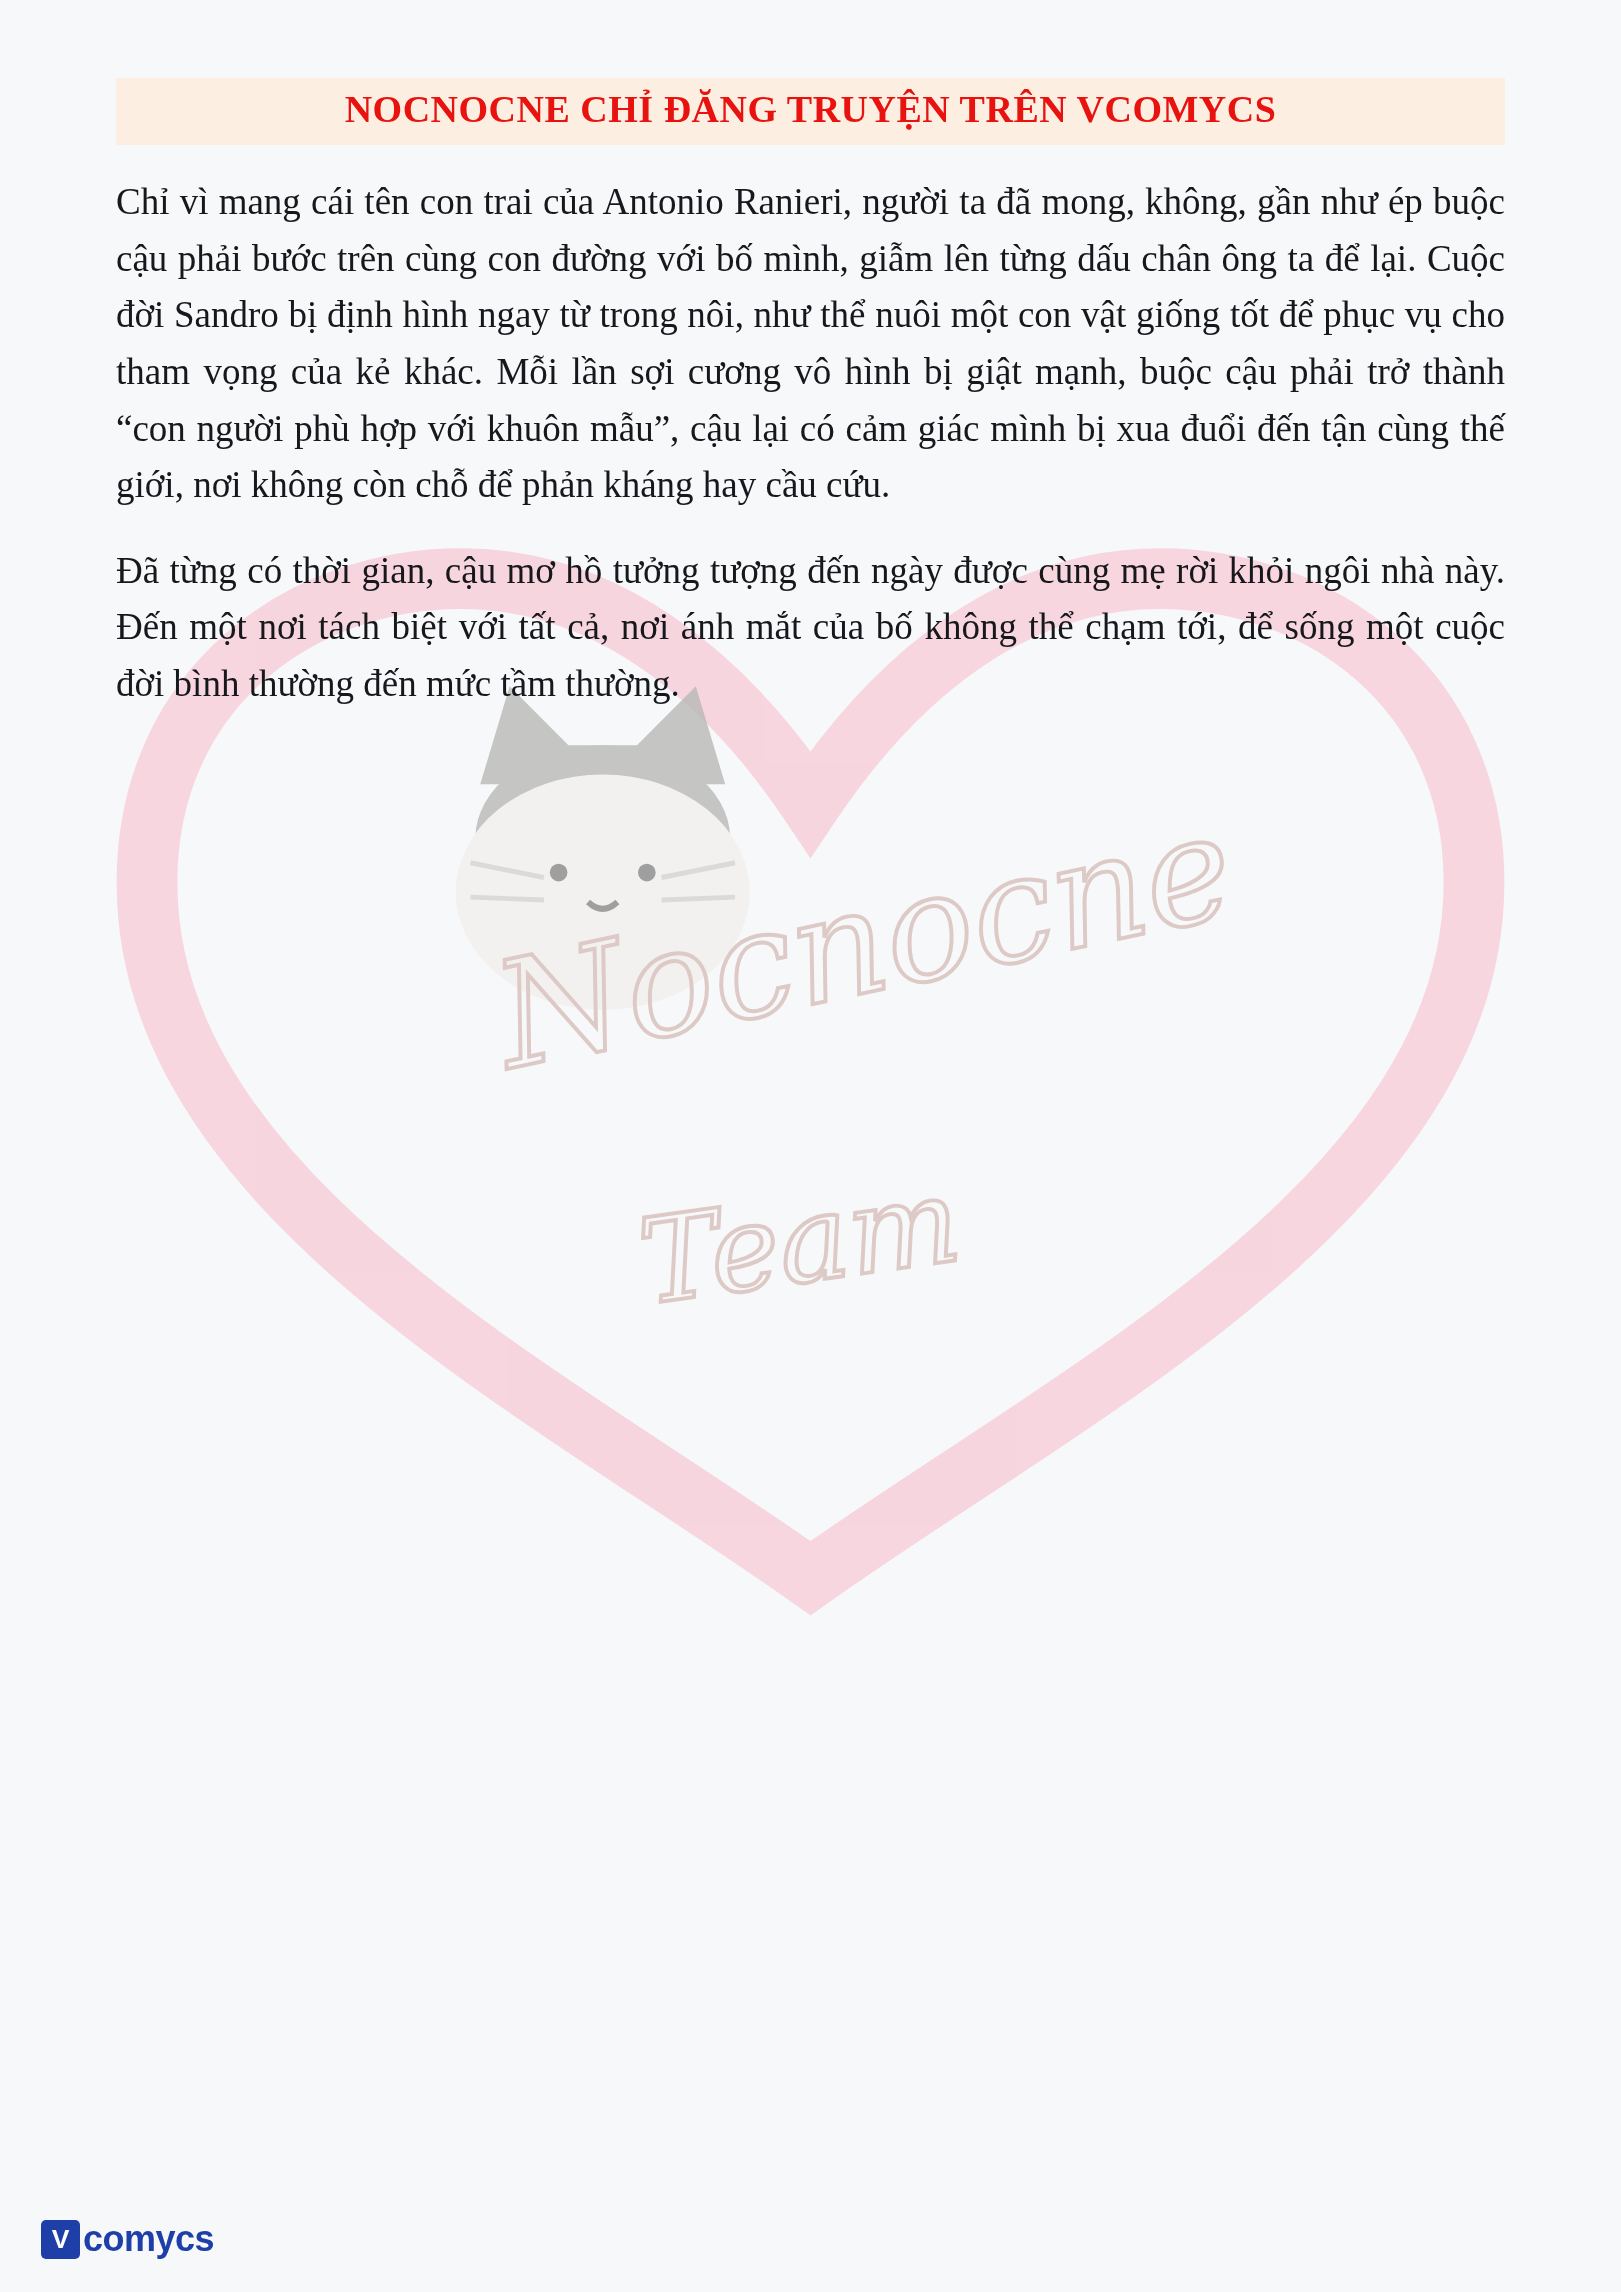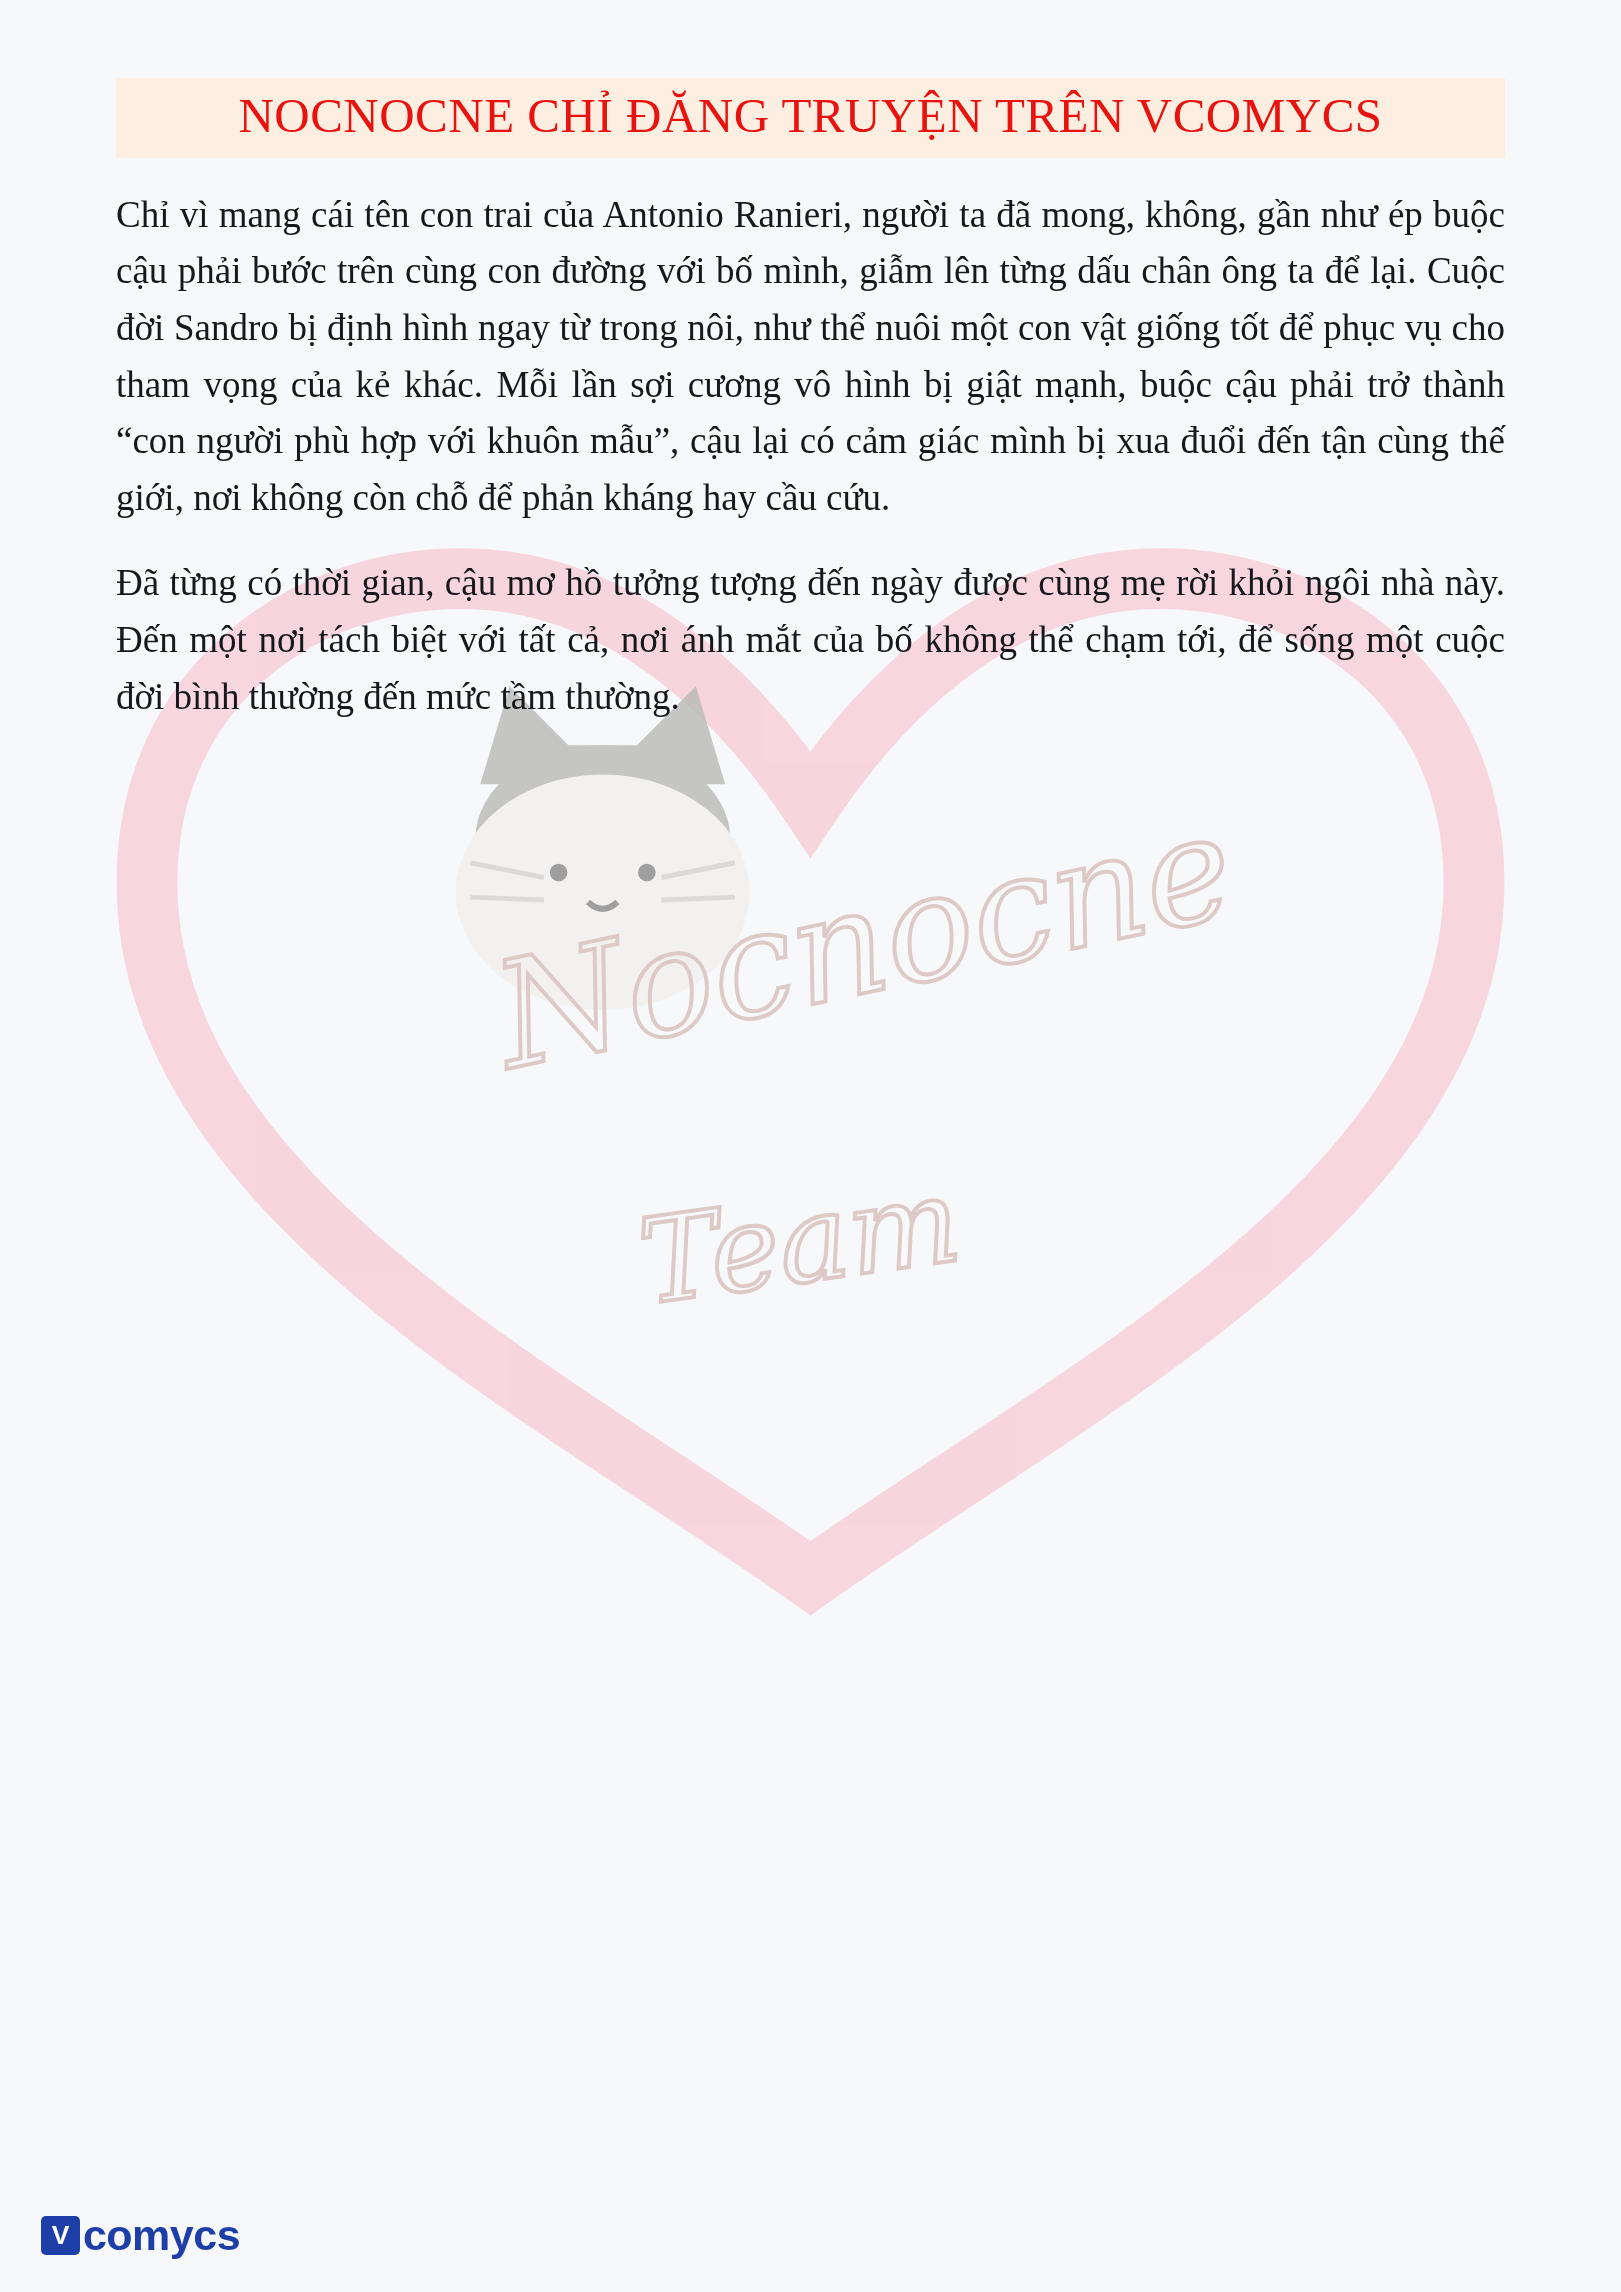--- a/index.html
+++ b/index.html
@@ -35,22 +35,22 @@
   }
 
   .banner {
     text-align: center;
     margin: 0 auto 29px auto;
     padding: 9.8px 0 13.7px 0;
     background: #fdeee2;
   }
   .banner-text {
     font-family: "Liberation Serif", serif;
-    font-weight: normal;
-    font-size: 49px;
+    font-weight: bold;
+    font-size: 38px;
     letter-spacing: 0.5px;
     color: #e8120e;
     line-height: 1.15;
     display: block;
   }
 
   .body-text p {
     margin: 0 0 29px 0;
     font-size: 37px;
     line-height: 1.53;
@@ -79,21 +79,21 @@
     justify-content: center;
     color: #ffffff;
     font-family: "Liberation Sans", sans-serif;
     font-weight: bold;
     font-size: 26.5px;
     margin-right: 2.9px;
   }
   .logo-word {
     font-family: "Liberation Sans", sans-serif;
     font-weight: bold;
-    font-size: 43px;
+    font-size: 36px;
     color: #1f3fa8;
     letter-spacing: -0.5px;
     text-align: right;
   }
 </style>
 </head>
 <body>
 
 <svg class="watermark" viewBox="0 0 1654 2339" xmlns="http://www.w3.org/2000/svg">
   <defs>

